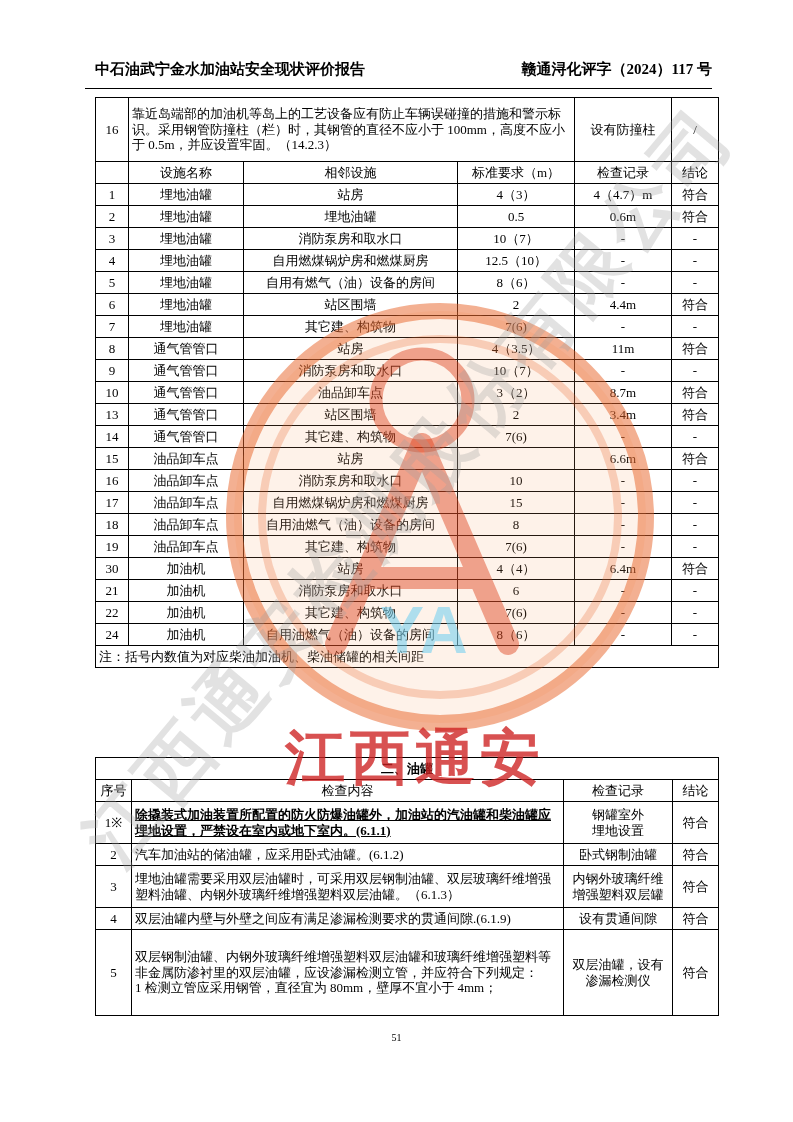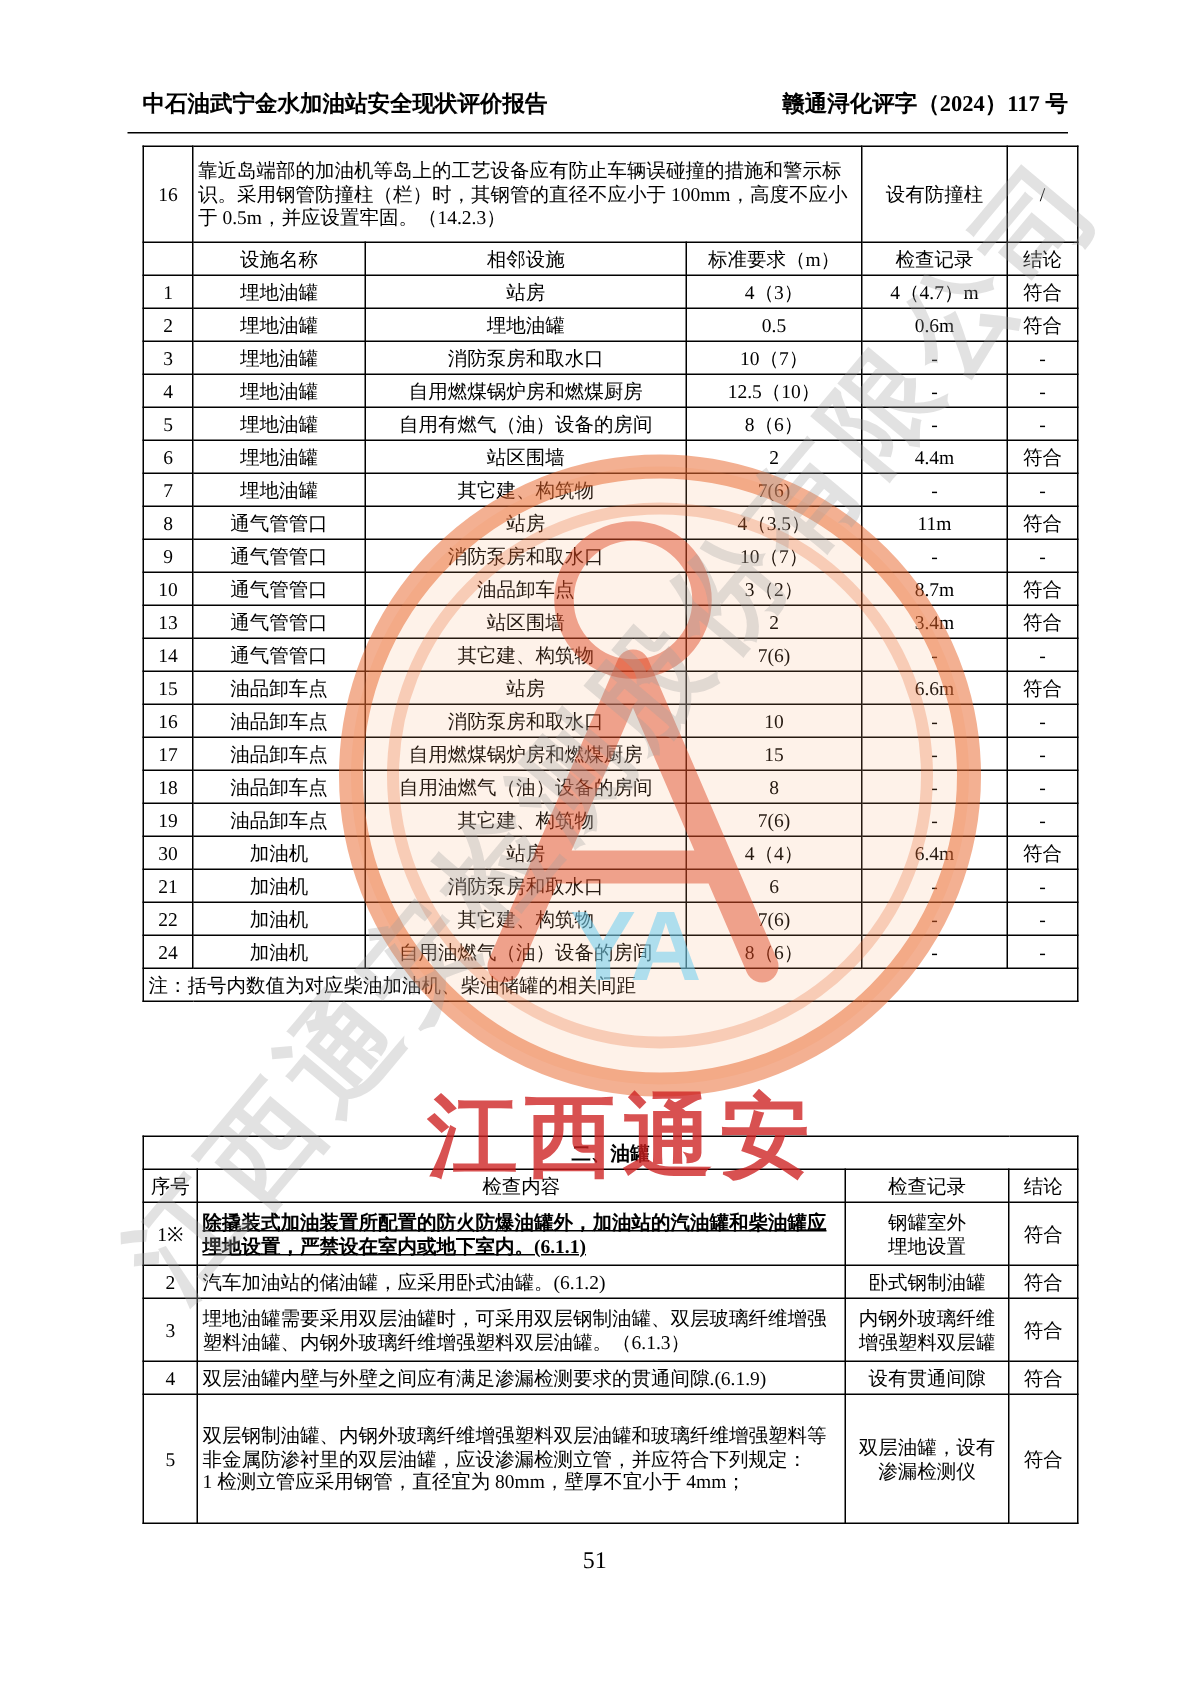--- a/index.html
+++ b/index.html
@@ -33,21 +33,21 @@
   .row16{height:64px;}
   .h2{height:42px;}
   .h4{height:86px;}
   .left{text-align:left;}
   .bold{font-weight:bold;text-decoration:underline;}
   .prelines{white-space:pre-line;}
   .section-row td{font-weight:bold;}
   .plain-section td{font-weight:normal;}
   .footer-pagenum{
     position:absolute;top:1032px;left:0;width:793px;text-align:center;
-    font-size:16px;z-index:1;
+    font-size:10px;z-index:1;
   }
   
   .wm{position:absolute;pointer-events:none;z-index:3;}
   .wm-emblem{left:210px;top:282px;}
   .wm-diagonal{
     left:-90px;top:436px;width:1000px;text-align:center;white-space:nowrap;
     transform:rotate(-50deg);transform-origin:center;
     font-size:74px;font-weight:bold;letter-spacing:6px;
     color:rgba(158,158,158,0.30);
     font-family:"Liberation Serif","DejaVu Serif",serif;

